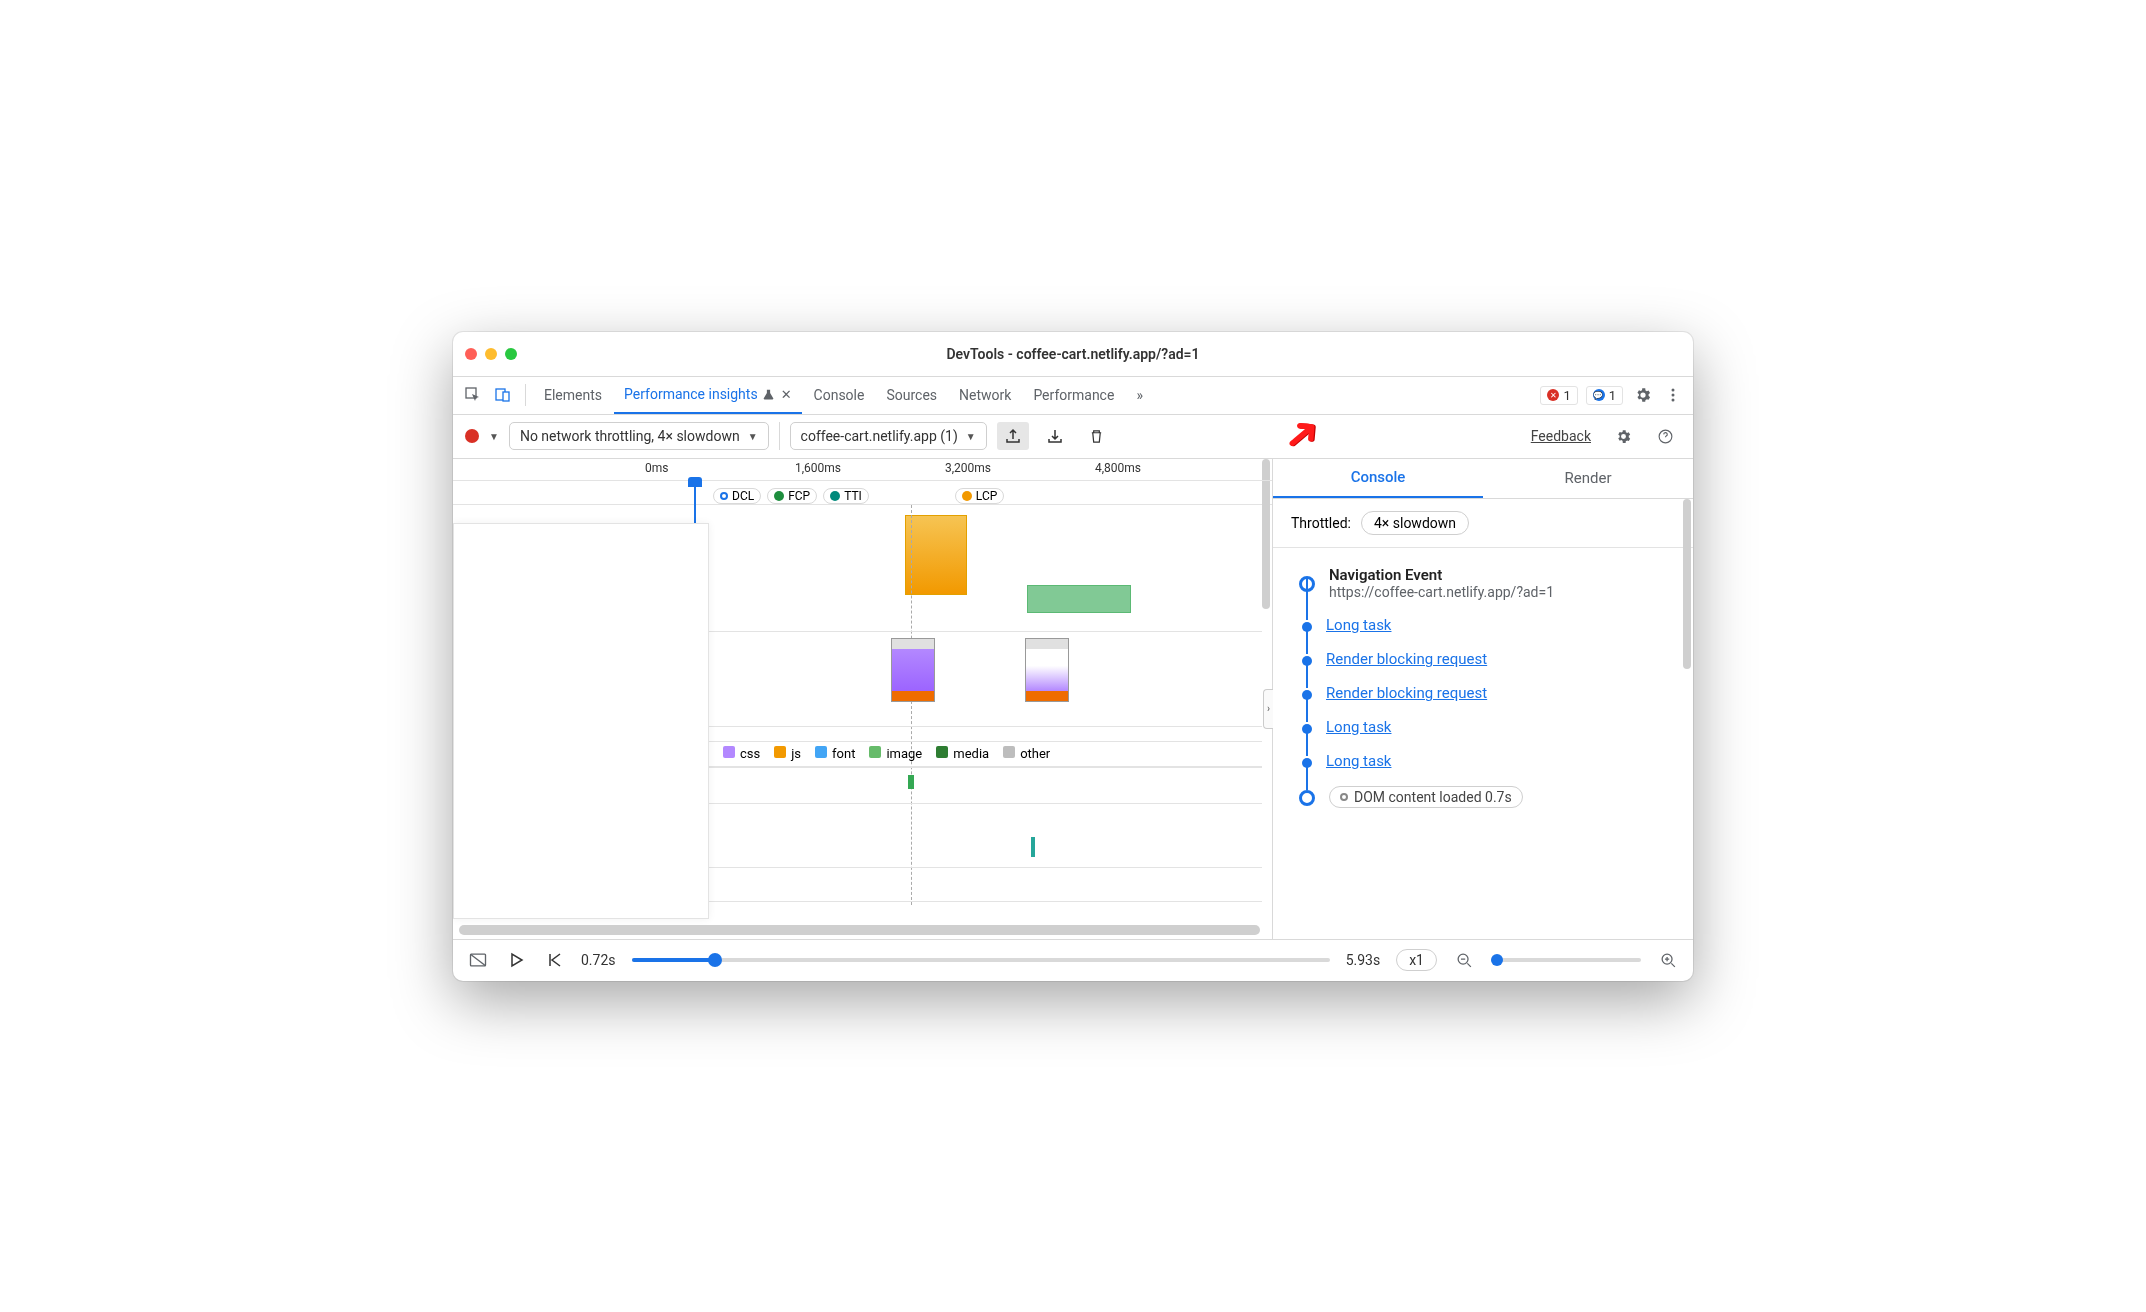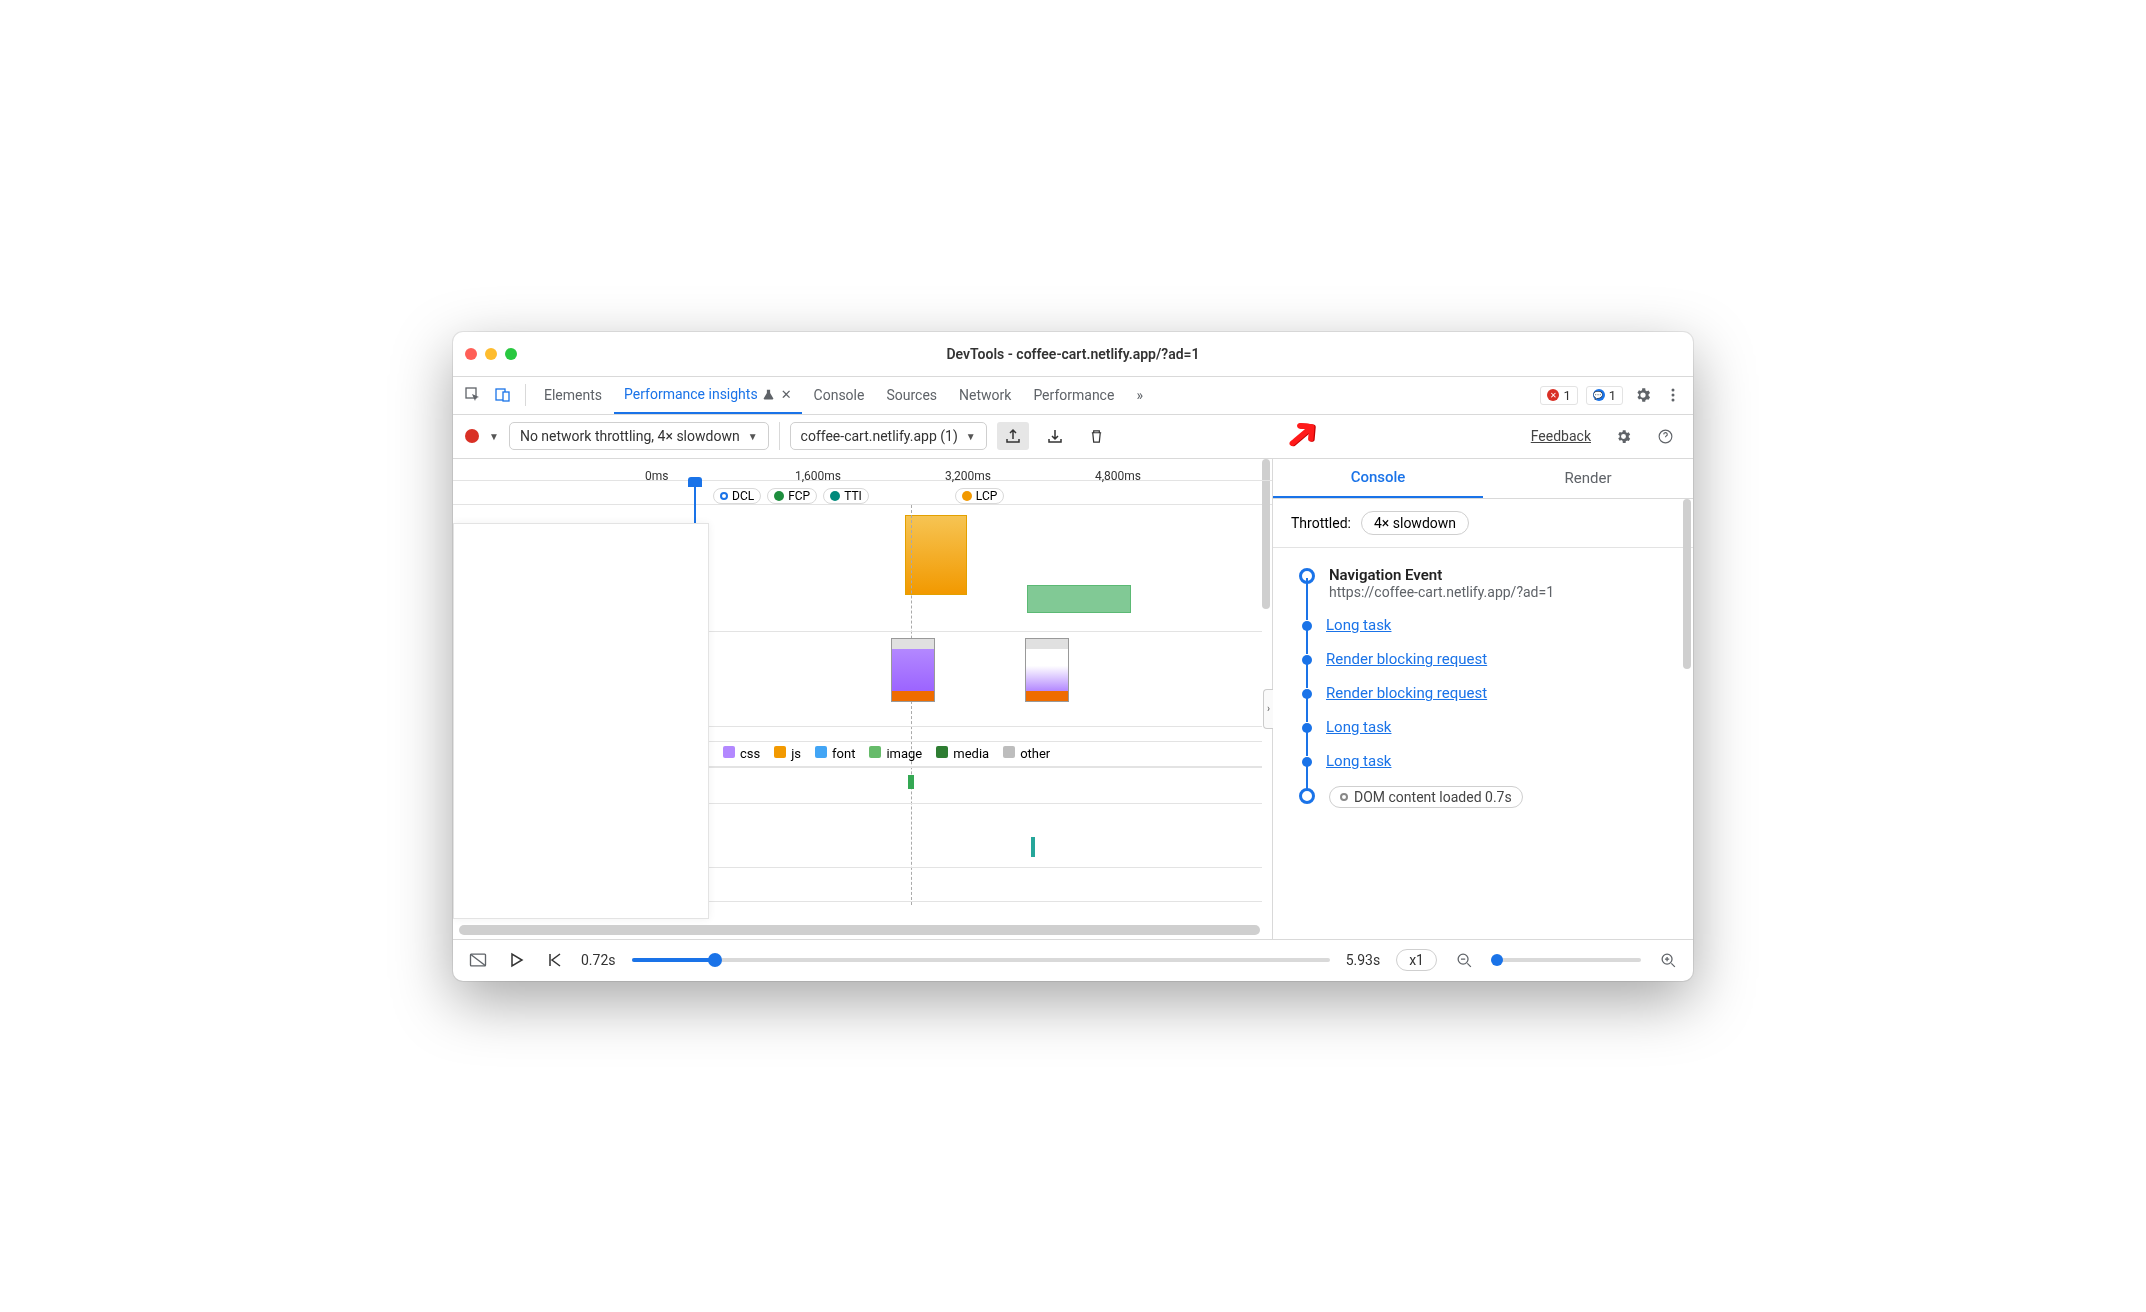--- a/index.html
+++ b/index.html
@@ -144,21 +144,21 @@
     overflow: hidden;
   }
   .timeline-header {
     height: 22px;
     display: flex;
     font-size: 12px;
     color: #333;
     border-bottom: 1px solid #e3e3e3;
     position: relative;
   }
-  .tick { position: absolute; top: 10px; font-size: 12px; }
+  .tick { position: absolute; top: 2px; font-size: 12px; }
   .markers-row {
     height: 24px;
     display: flex;
     align-items: flex-end;
     gap: 6px;
     padding-left: 260px;
     font-size: 12px;
     border-bottom: 1px solid #e3e3e3;
   }
   .marker-pill {
@@ -314,20 +314,21 @@
   }
   .insight-list {
     padding: 10px 18px 10px 26px;
     overflow: hidden;
   }
   .insight-item {
     display: flex;
     gap: 14px;
     position: relative;
     padding: 8px 0;
+    align-items: center;
   }
   .insight-item .node {
     width: 16px; height: 16px; border-radius: 50%;
     border: 3px solid #1a73e8; background: #fff;
     flex-shrink: 0;
     margin-top: 2px;
   }
   .insight-item .node.filled {
     width: 10px; height: 10px; background: #1a73e8; border: none;
     margin-left: 3px; margin-top: 5px;

